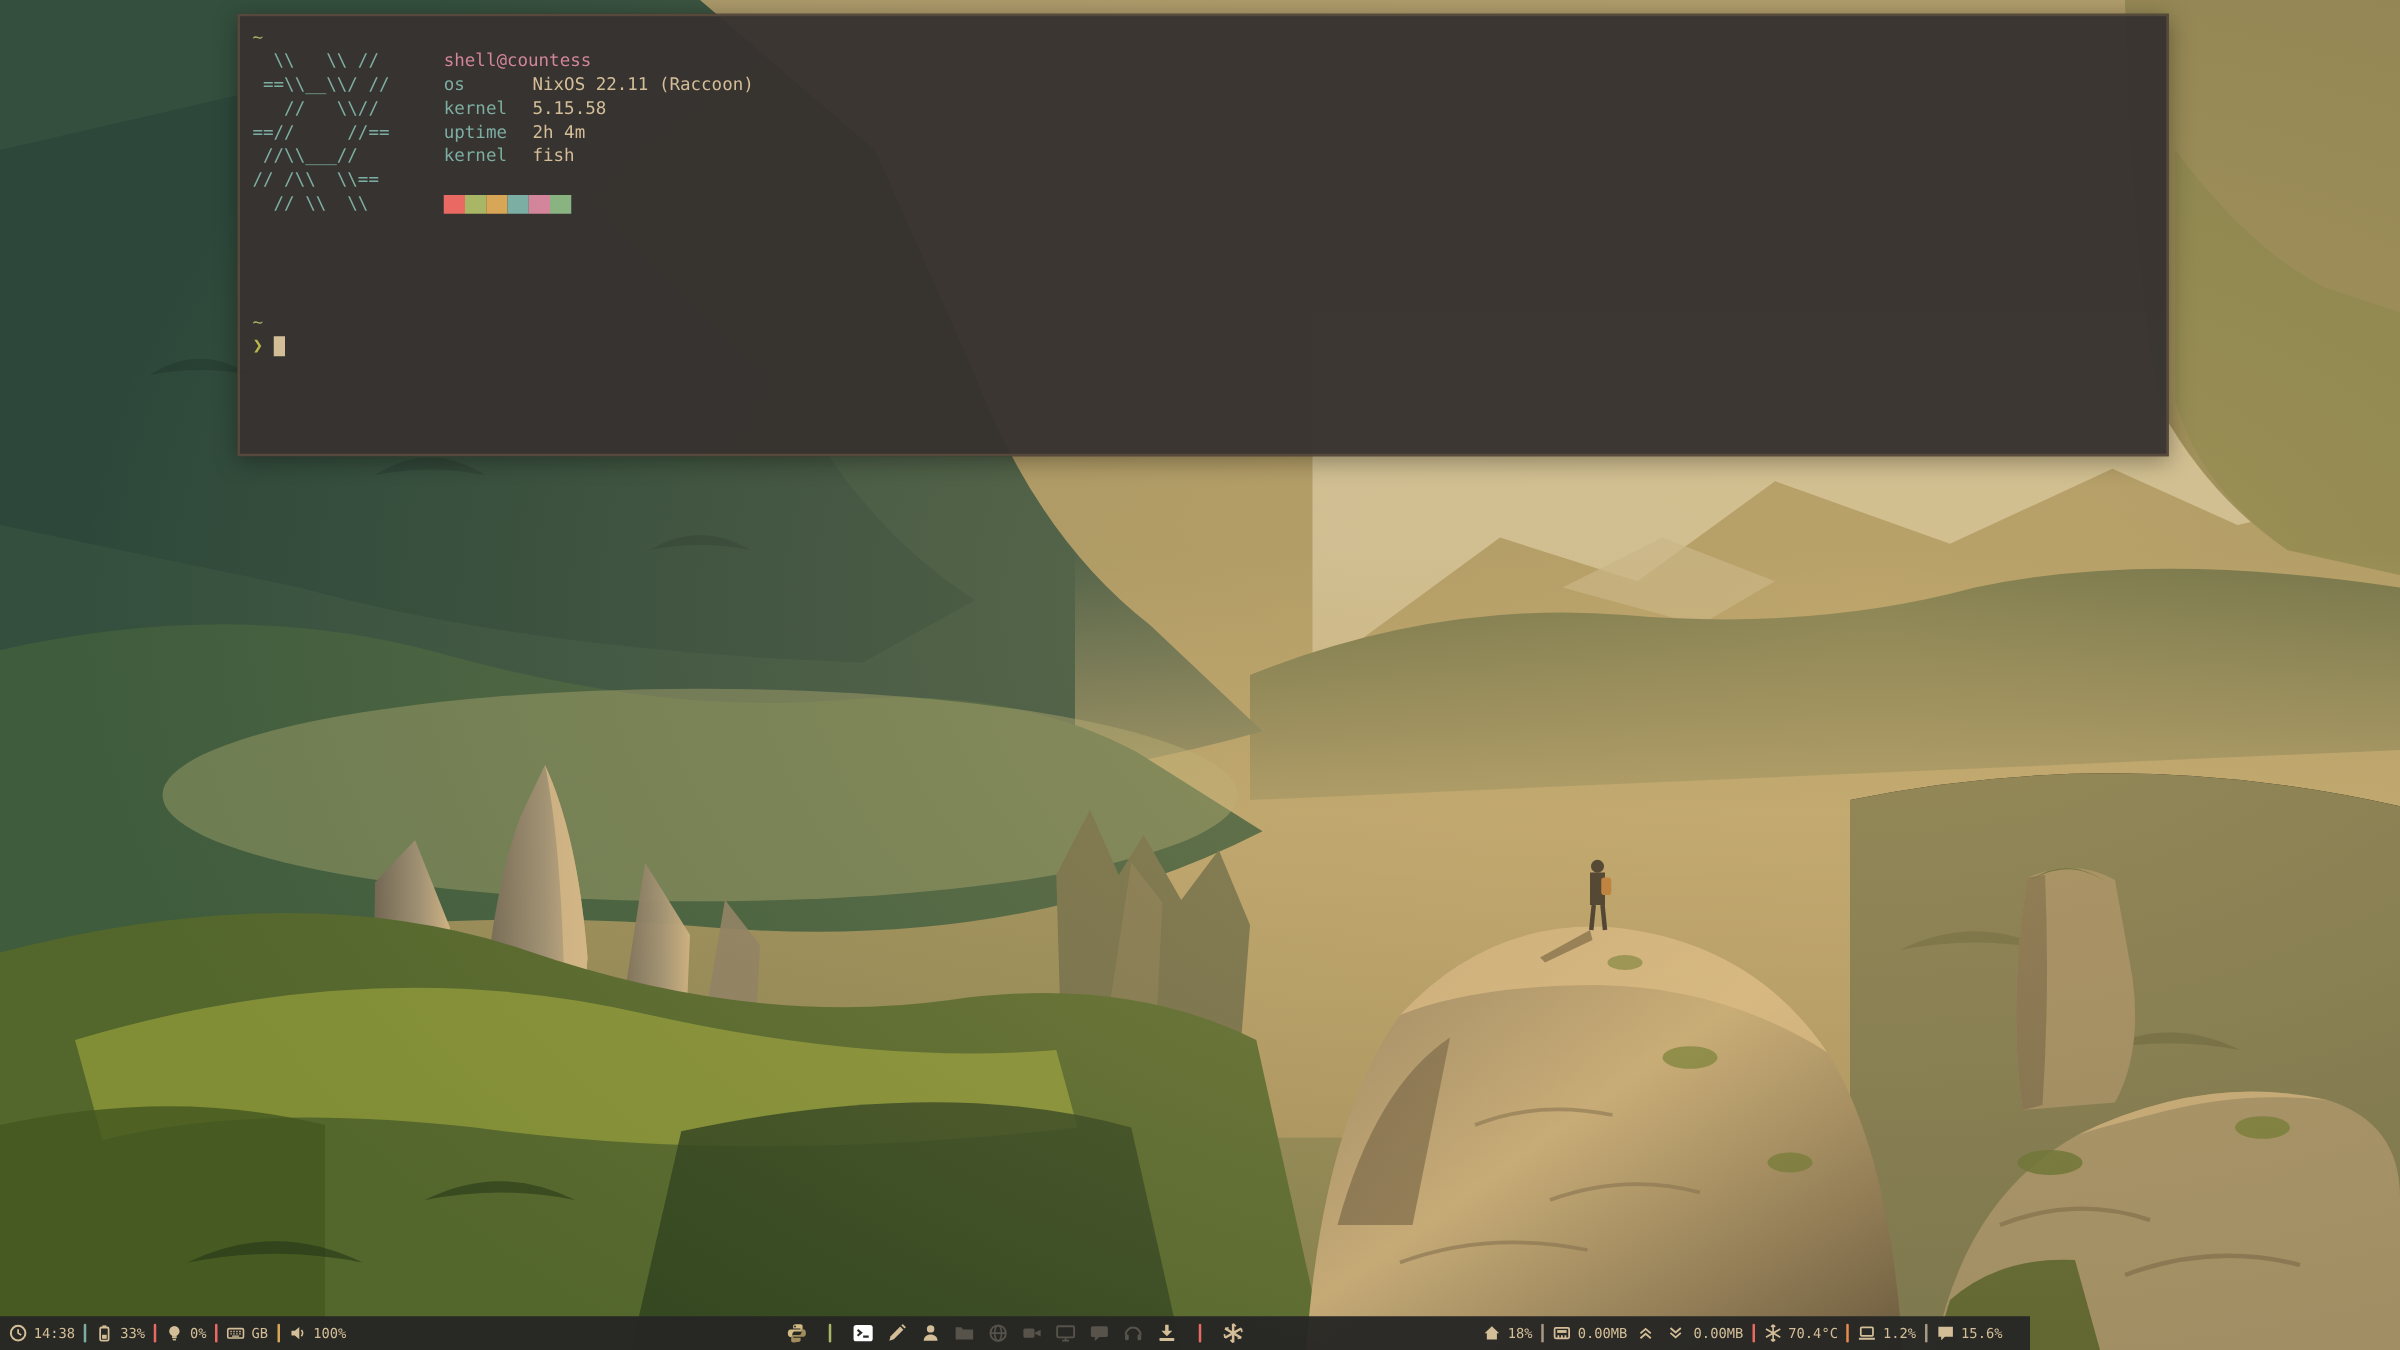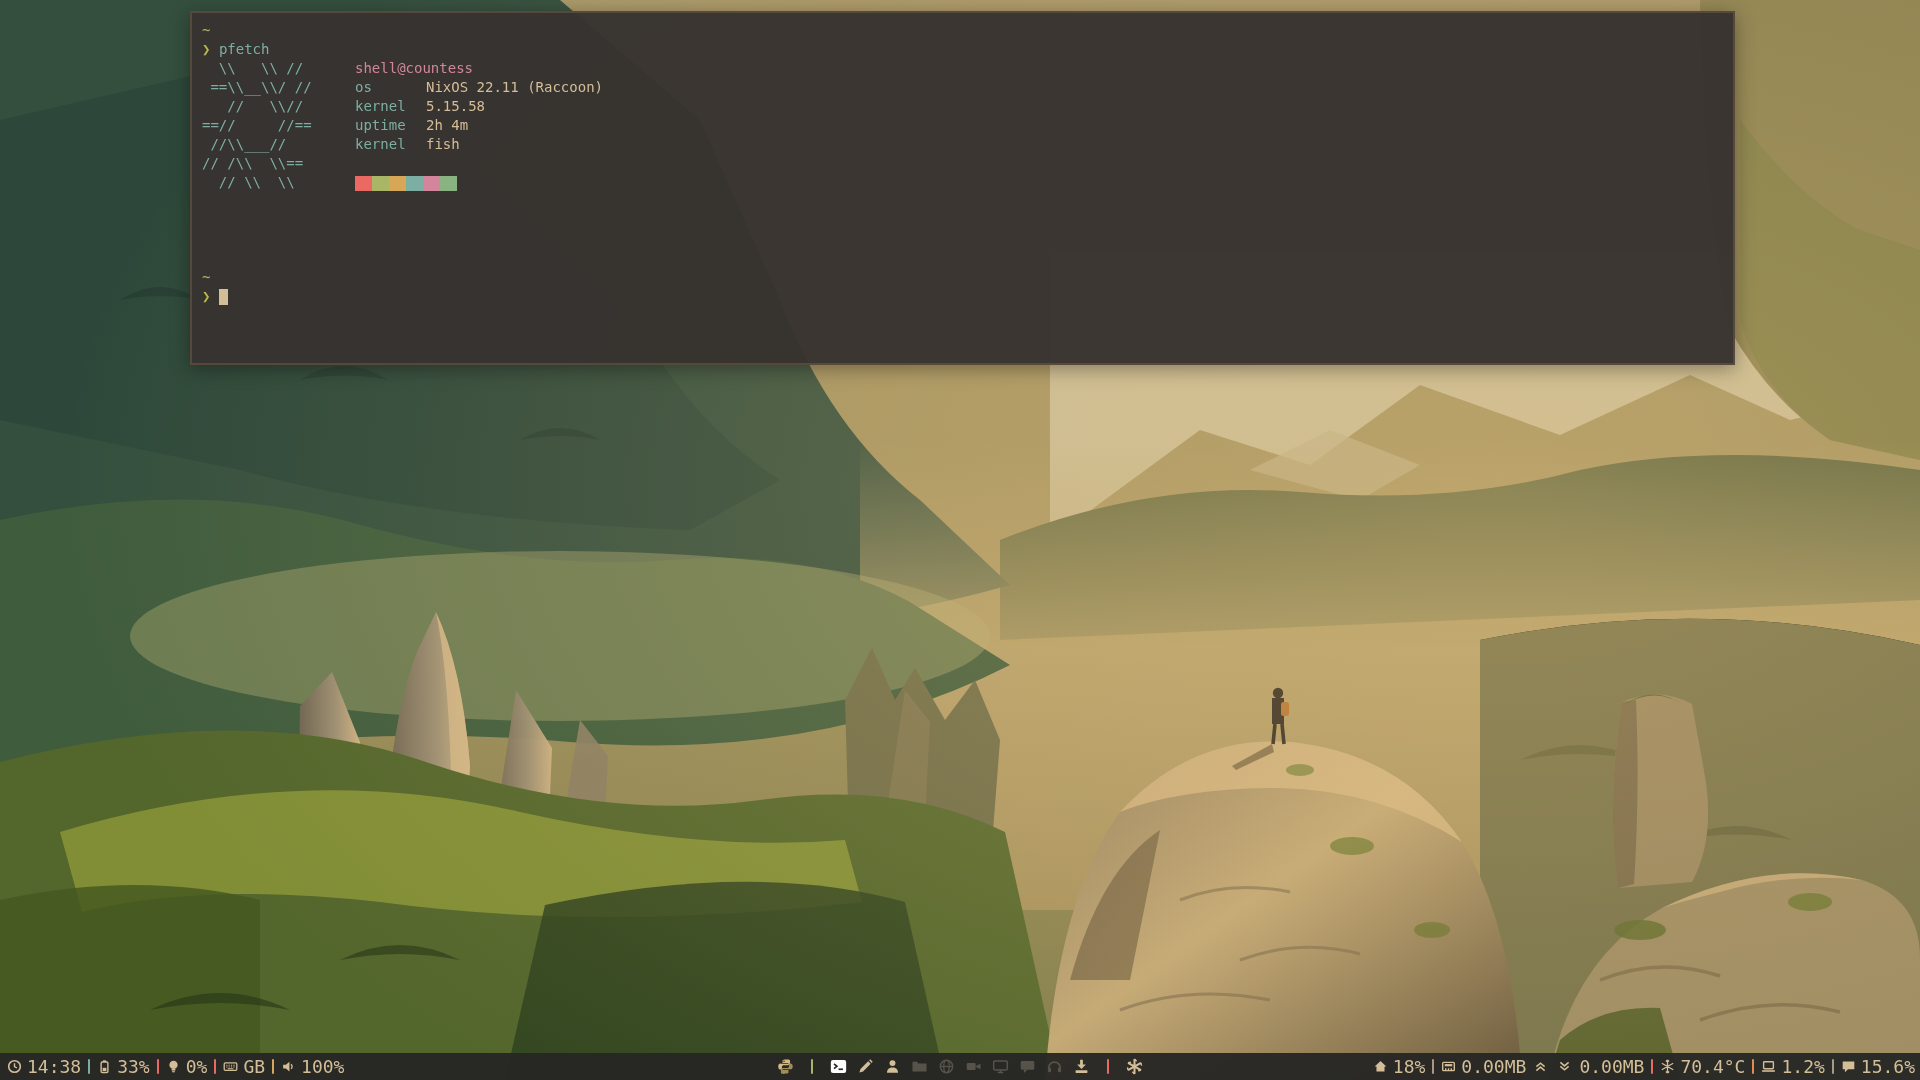--- a/index.html
+++ b/index.html
@@ -17,25 +17,25 @@
   .c-cmd{color:#7daea3;}
   .c-purple{color:#d3869b;}
   .fetch-row{display:flex;}
   .art{margin:0;font-family:inherit;font-size:14px;line-height:19px;color:#7daea3;min-width:153px;}
   .info .lbl{display:inline-block;width:71px;color:#7daea3;}
   .info .val{color:#d4be98;margin-top:40px;}
   .swatch{display:inline-block;width:17px;height:15px;vertical-align:middle;}
   .spacer4{height:76px;}
   .cursor{display:inline-block;width:9px;height:16px;background:#d4be98;vertical-align:middle;margin-left:9px;}
   
-  .bar{position:absolute;left:0;bottom:0;width:1920px;height:27px;background:rgba(38,38,36,.96);
-       display:flex;align-items:center;font-size:18px;color:#d4be98;}
+  .bar{position:absolute;left:0;bottom:0;width:1624px;height:27px;background:rgba(38,38,36,.96);
+       display:flex;align-items:center;font-size:11px;color:#d4be98;}
   .bar-left{display:flex;align-items:center;padding-left:7px;}
   .bar-center{position:absolute;left:50%;transform:translateX(-50%);display:flex;align-items:center;}
-  .bar-right{display:flex;align-items:center;margin-left:auto;padding-right:5px;}
+  .bar-right{display:flex;align-items:center;margin-left:auto;padding-right:22px;}
   .mod{display:flex;align-items:center;gap:5px;white-space:nowrap;}
   .sep{width:2px;height:15px;margin:0 7px;border-radius:1px;background:#888;}
   .ic{width:15px;height:15px;display:block;}
   .tray{display:flex;align-items:center;gap:10px;}
   .tico{width:17px;height:17px;display:block;}
   .bright{color:#d4be98;}
   .dim{color:#57534b;}
   .net-gap{margin:0 2px;}
 </style>
 </head>
@@ -134,21 +134,20 @@
   <ellipse cx="1640" cy="930" rx="26" ry="10" fill="#5e6a2d" opacity=".85"></ellipse>
   <ellipse cx="1810" cy="902" rx="22" ry="9" fill="#66722f" opacity=".8"></ellipse>
   <path d="M1560,1040 Q1600,1005 1660,1008 L1680,1080 L1548,1080 Z" fill="#4f5a26" opacity=".9"></path>
 
   <rect x="0" y="0" width="1920" height="1080" fill="url(#glow)"></rect>
 </svg>
 
 <div class="terminal">
   <div class="t-content">
     <div class="t-line c-tilde">~</div>
-    <div class="t-line"><span class="c-prompt">❯</span><span> </span><span class="c-cmd">pfetch</span></div>
 
     <div class="fetch-row">
       <pre class="art">  \\   \\ //
  ==\\__\\/ //
    //   \\//
 ==//     //==
  //\\___//
 // /\\  \\==
   // \\  \\</pre>
       <div class="info">

